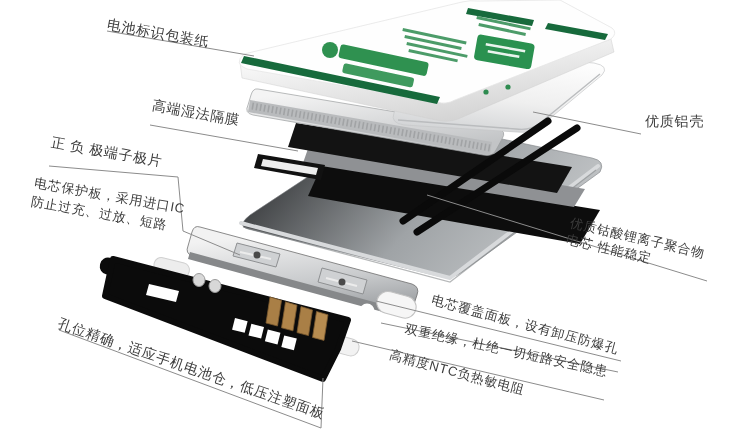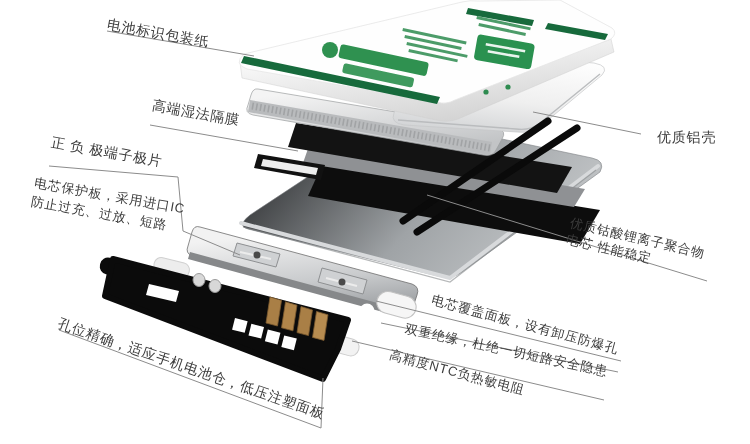--- a/index.html
+++ b/index.html
@@ -6,21 +6,21 @@
   #stage{position:relative;width:750px;height:444px;background:#ffffff;overflow:hidden;
          font-family:"Liberation Sans","DejaVu Sans",sans-serif;}
   #art{position:absolute;left:0;top:0;}
   .callout{position:absolute;color:#3b3b3b;white-space:nowrap;transform-origin:left top;
            letter-spacing:0.8px;line-height:1.45;}
   .fs14{font-size:14px;} .fs13{font-size:13px;}
   .rot10{transform:rotate(10deg);} .rot12{transform:rotate(12deg);}
   .rot13{transform:rotate(13deg);} .rot15{transform:rotate(15deg);}
   .rot19{transform:rotate(19deg);}
   .l1{left:109px;top:14px;} .l2{left:154px;top:95px;} .l3{left:53px;top:132px;}
-  .l4{left:36px;top:174px;} .l5{left:62px;top:313px;} .l6{left:645px;top:127px;margin-left:12px;}
+  .l4{left:36px;top:174px;} .l5{left:62px;top:313px;} .l6{left:645px;top:111px;}
   .l7{left:572px;top:215px;line-height:1.3;} .l8{left:434px;top:291px;}
   .l9{left:407px;top:320px;} .l10{left:392px;top:346px;}
   .callout span{display:block;}
 </style>
 </head>
 <body>
 
 <div id="stage">
 
 <svg id="art" width="750" height="444" viewBox="0 0 750 444">

